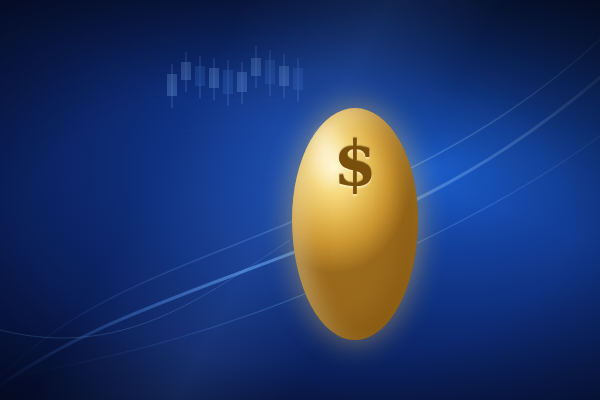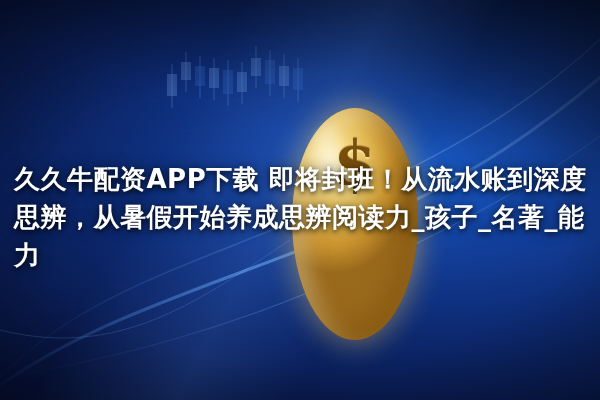--- a/index.html
+++ b/index.html
@@ -184,15 +184,14 @@
 
   <div class="bg-sheen"></div>
 
   <div class="coin-glow"></div>
   <div class="coin"></div>
   <div class="coin-shine"></div>
   <div class="coin-symbol">$</div>
 
   <div class="vignette"></div>
 
-  <div class="headline">久久牛配资APP下载 即将封班！从流水账到深度思辨，从暑假开始养成思辨阅读力_孩子_名著_能力</div>
 
 </div>
 
 </body></html>

